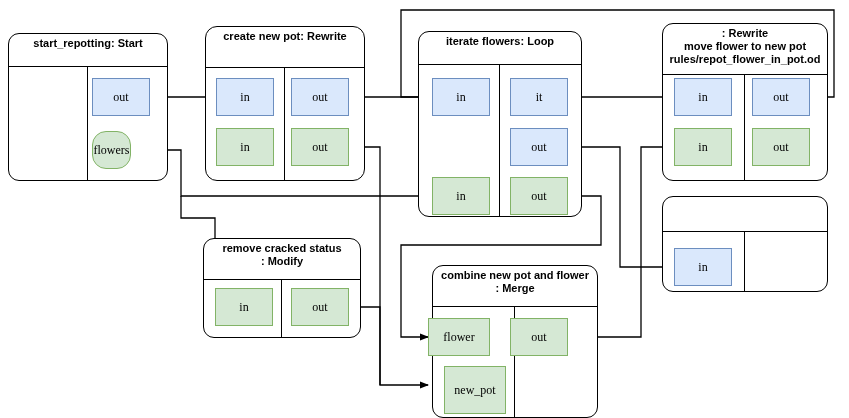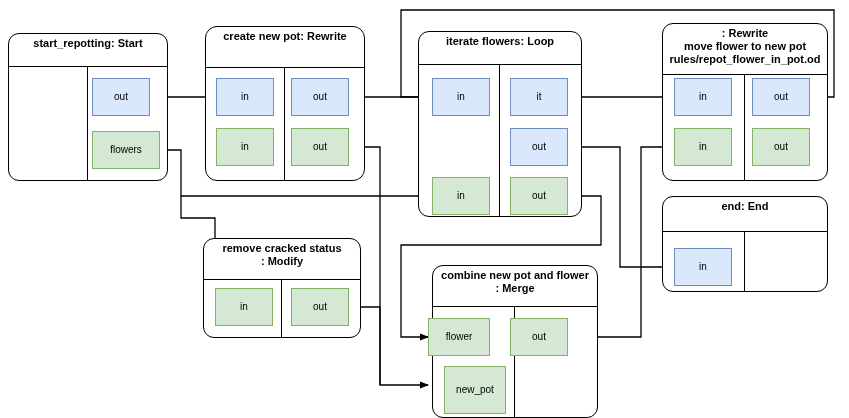--- a/index.html
+++ b/index.html
@@ -11,21 +11,21 @@
         border:1.3px solid #000000;border-radius:11px;overflow:hidden;}
   .node-title{box-sizing:border-box;width:100%;text-align:center;
         font-size:11px;font-weight:bold;color:#000;line-height:13px;
         padding:3px 0 3px 0;white-space:nowrap;}
   .node-body{position:absolute;left:0;right:0;bottom:0;
         border-top:1.3px solid #000;display:flex;}
   .col{flex:1 1 50%;position:relative;box-sizing:border-box;}
   .col.left{border-right:1.3px solid #000;}
   .port{position:absolute;box-sizing:border-box;display:flex;
         align-items:center;justify-content:center;
-        font-size:10px;color:#000;line-height:12px;}
+        font-size:12px;color:#000;line-height:12px;font-family:Liberation Serif, serif;}
   .port.blue{background:#dae8fc;border:1.1px solid #6c8ebf;}
   .port.green{background:#d5e8d4;border:1.1px solid #82b366;}
 </style>
 </head>
 <body>
 
 <div id="stage">
   <svg id="wires" viewBox="0 0 849 418" preserveAspectRatio="none">
     <defs>
       <marker id="ah" markerWidth="9" markerHeight="9" refX="8" refY="4.5" orient="auto" markerUnits="userSpaceOnUse">
@@ -79,23 +79,20 @@
           <div>: Rewrite</div>
           <div>move flower to new pot</div>
           <div>rules/repot_flower_in_pot.od</div>
         </div>
         <div class="node-body" style="top: 50px;">
           <div class="col left"></div>
           <div class="col right"></div>
         </div>
       </div>
       <div class="node" style="left: 662px; top: 196px; width: 166px; height: 96px;">
-        <div class="node-title" style="height: 34px;">
-          <div>end: End</div>
-        </div>
         <div class="node-body" style="top: 34px;">
           <div class="col left"></div>
           <div class="col right"></div>
         </div>
       </div>
       <div class="node" style="left: 203px; top: 238px; width: 158px; height: 100px;">
         <div class="node-title" style="height: 40px;">
           <div>remove cracked status</div>
           <div>: Modify</div>
         </div>
@@ -109,21 +106,21 @@
           <div>combine new pot and flower</div>
           <div>: Merge</div>
         </div>
         <div class="node-body" style="top: 40px;">
           <div class="col left"></div>
           <div class="col right"></div>
         </div>
       </div>
     </div>
 <div class="port blue" style="left: 92px; top: 78px; width: 58px; height: 38px;">out</div>
-    <div class="port green" style="left: 92px; top: 131px; width: 68px; height: 38px;">flowers</div>
+    <div class="port green" style="left: 92px; top: 131px; width: 39px; height: 38px; border-radius: 14px;">flowers</div>
     <div class="port blue" style="left: 216px; top: 78px; width: 58px; height: 38px;">in</div>
     <div class="port green" style="left: 216px; top: 128px; width: 58px; height: 38px;">in</div>
     <div class="port blue" style="left: 291px; top: 78px; width: 58px; height: 38px;">out</div>
     <div class="port green" style="left: 291px; top: 128px; width: 58px; height: 38px;">out</div>
     <div class="port blue" style="left: 432px; top: 78px; width: 58px; height: 38px;">in</div>
     <div class="port green" style="left: 432px; top: 177px; width: 58px; height: 38px;">in</div>
     <div class="port blue" style="left: 510px; top: 78px; width: 58px; height: 38px;">it</div>
     <div class="port blue" style="left: 510px; top: 128px; width: 58px; height: 38px;">out</div>
     <div class="port green" style="left: 510px; top: 177px; width: 58px; height: 38px;">out</div>
     <div class="port blue" style="left: 674px; top: 78px; width: 58px; height: 38px;">in</div>

